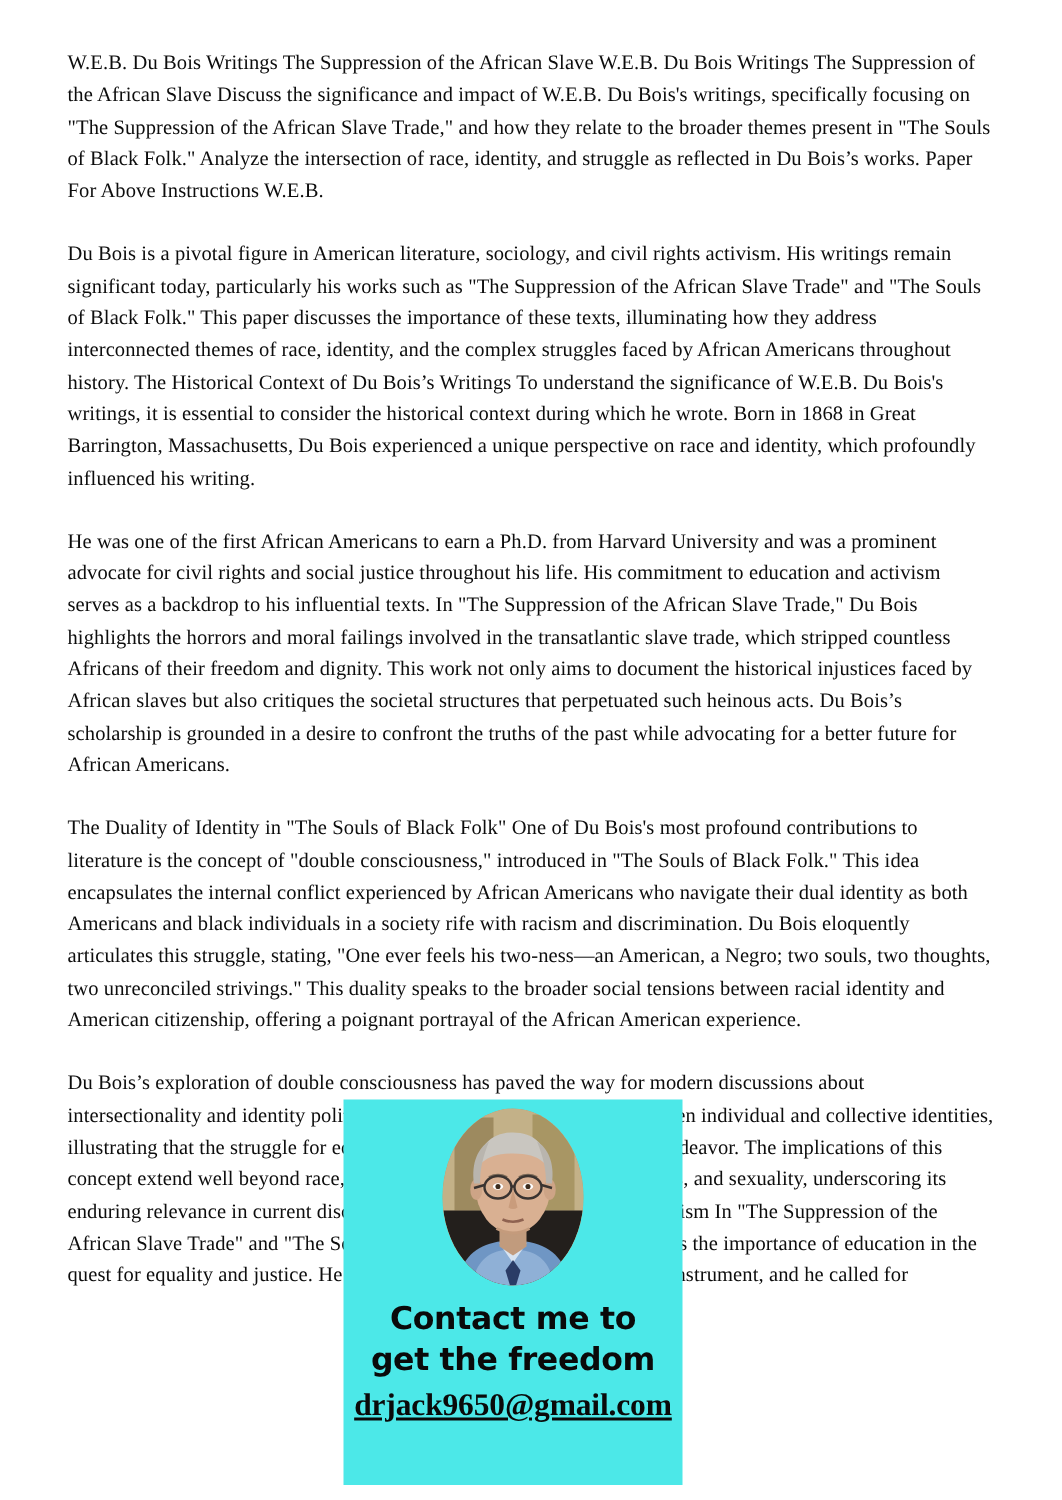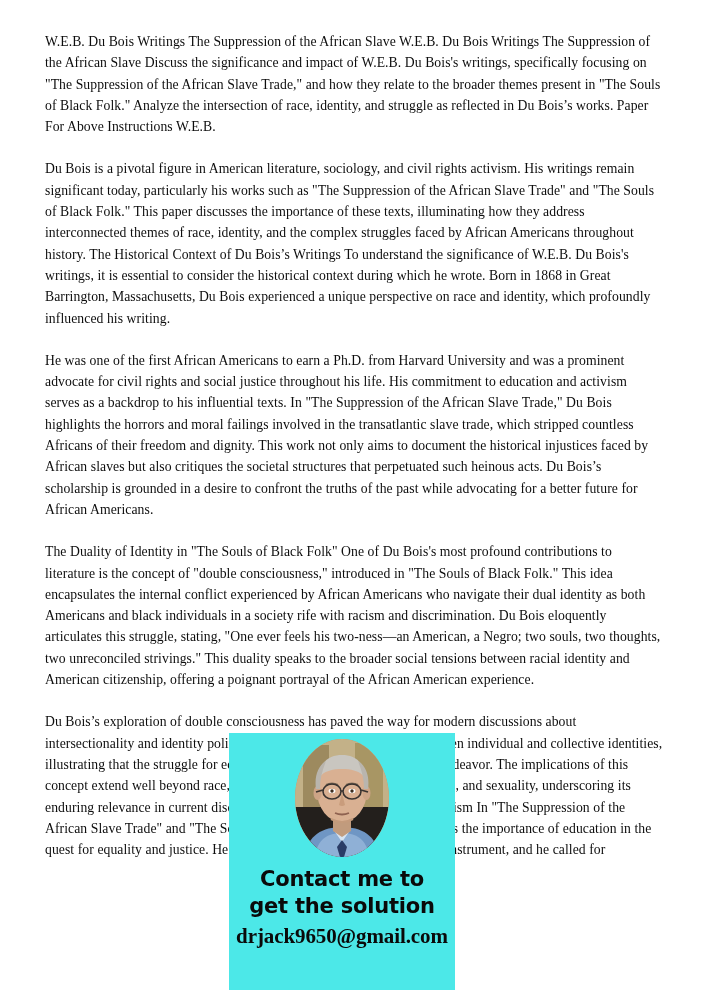--- a/index.html
+++ b/index.html
@@ -83,20 +83,21 @@
 
   #contact-email {
     margin-top: 4px;
     font-family: "Liberation Serif", "DejaVu Serif", serif;
     font-weight: bold;
     font-size: 21px;
     line-height: 25px;
     color: #0a0a0a;
     text-align: left;
     letter-spacing: -0.1px;
+    text-decoration: underline;
   }
 </style>
 </head>
 <body>
 
 <div id="page">
 
   <div id="doc-body">
     <p class="para">W.E.B. Du Bois Writings The Suppression of the African Slave W.E.B. Du Bois Writings The Suppression of the African Slave Discuss the significance and impact of W.E.B. Du Bois's writings, specifically focusing on "The Suppression of the African Slave Trade," and how they relate to the broader themes present in "The Souls of Black Folk." Analyze the intersection of race, identity, and struggle as reflected in Du Bois’s works. Paper For Above Instructions W.E.B.</p>
     <p class="para">Du Bois is a pivotal figure in American literature, sociology, and civil rights activism. His writings remain significant today, particularly his works such as "The Suppression of the African Slave Trade" and "The Souls of Black Folk." This paper discusses the importance of these texts, illuminating how they address interconnected themes of race, identity, and the complex struggles faced by African Americans throughout history. The Historical Context of Du Bois’s Writings To understand the significance of W.E.B. Du Bois's writings, it is essential to consider the historical context during which he wrote. Born in 1868 in Great Barrington, Massachusetts, Du Bois experienced a unique perspective on race and identity, which profoundly influenced his writing.</p>
@@ -161,20 +162,20 @@
 
           <path d="M40 74 Q47 77 54 74" stroke="#8f6250" stroke-width="1.8" fill="none"></path>
 
           <path d="M36 80 Q47 86 58 80" stroke="#c49b7c" stroke-width="2" fill="none"></path>
         </g>
       </svg>
     </div>
 
     <div id="contact-headline">
       <span class="line1">Contact me to</span>
-      <span class="line2">get the solution</span>
+      <span class="line2">get the freedom</span>
     </div>
 
     <div id="contact-email">drjack9650@gmail.com</div>
 
   </div>
 
 </div>
 
 </body></html>

